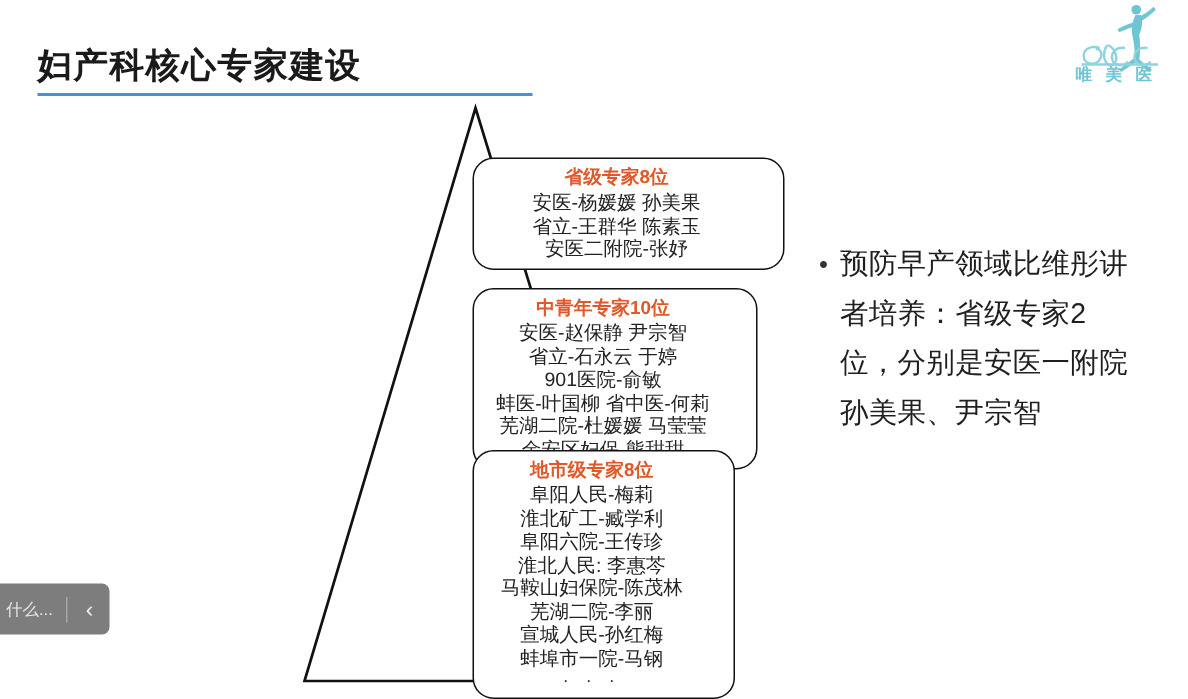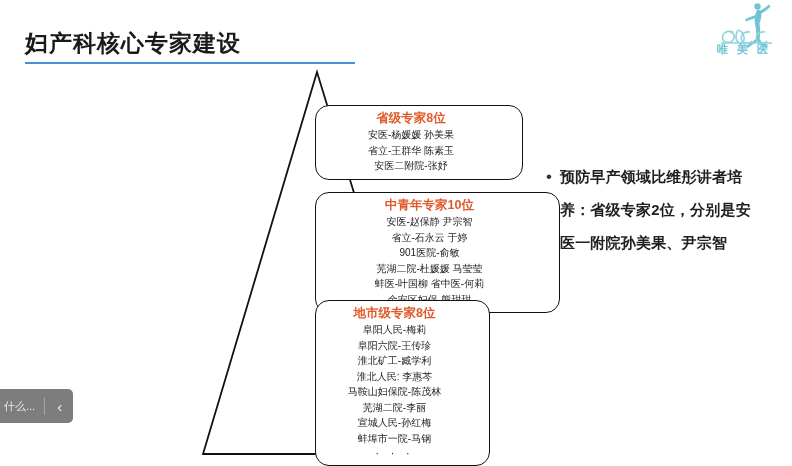--- a/index.html
+++ b/index.html
@@ -62,56 +62,55 @@
   }
   .node-title {
     color: #e0592a;
     font-weight: bold;
     font-size: 12.5px;
     line-height: 17px;
     white-space: nowrap;
   }
   .node-line {
     color: #222222;
-    font-size: 10px;
+    font-size: 13px;
     line-height: 15.5px;
     white-space: nowrap;
   }
   .node-dots {
     color: #333333;
     font-size: 12px;
     line-height: 14px;
     letter-spacing: 4px;
   }
 
   #box-province { left: 315px; top: 105px; width: 208px; }
-  #box-midyoung { left: 315px; top: 192px; width: 245px; }
+  #box-midyoung { left: 315px; top: 192px; width: 190px; }
   #box-city     { left: 315px; top: 300px; width: 175px; }
 
   
   #bullet-block {
     position: absolute;
     left: 546px; top: 160px;
     width: 216px;
   }
   #bullet-row { display: flex; align-items: flex-start; }
   #bullet-dot {
     flex: 0 0 auto;
     color: #333333;
     font-size: 17px;
     line-height: 33px;
     margin-right: 8px;
   }
   #bullet-text {
     color: #1f1f1f;
-    font-size: 15px;
+    font-size: 19px;
     line-height: 33px;
     letter-spacing: 0.2px;
     text-align: left;
-    font-weight: bold;
   }
 
   
   #bottom-pill {
     position: absolute;
     left: -18px; top: 389px;
     height: 34px;
     display: flex;
     align-items: center;
     background: #7d7d7d;
@@ -180,30 +179,30 @@
     <div class="node-line">安医-杨媛媛 孙美果</div>
     <div class="node-line">省立-王群华 陈素玉</div>
     <div class="node-line">安医二附院-张妤</div>
   </div>
 
   <div class="node-box" id="box-midyoung">
     <div class="node-title">中青年专家10位</div>
     <div class="node-line">安医-赵保静 尹宗智</div>
     <div class="node-line">省立-石永云 于婷</div>
     <div class="node-line">901医院-俞敏</div>
+    <div class="node-line">蚌医-叶国柳 省中医-何莉</div>
     <div class="node-line">芜湖二院-杜媛媛 马莹莹</div>
-    <div class="node-line">蚌医-叶国柳 省中医-何莉</div>
     <div class="node-line">金安区妇保-熊甜甜</div>
   </div>
 
   <div class="node-box" id="box-city">
     <div class="node-title">地市级专家8位</div>
     <div class="node-line">阜阳人民-梅莉</div>
+    <div class="node-line">淮北矿工-臧学利</div>
     <div class="node-line">阜阳六院-王传珍</div>
-    <div class="node-line">淮北矿工-臧学利</div>
     <div class="node-line">淮北人民: 李惠芩</div>
     <div class="node-line">马鞍山妇保院-陈茂林</div>
     <div class="node-line">芜湖二院-李丽</div>
     <div class="node-line">宣城人民-孙红梅</div>
     <div class="node-line">蚌埠市一院-马钢</div>
     <div class="node-dots">· · ·</div>
   </div>
 
   <div id="bullet-block">
     <div id="bullet-row">

